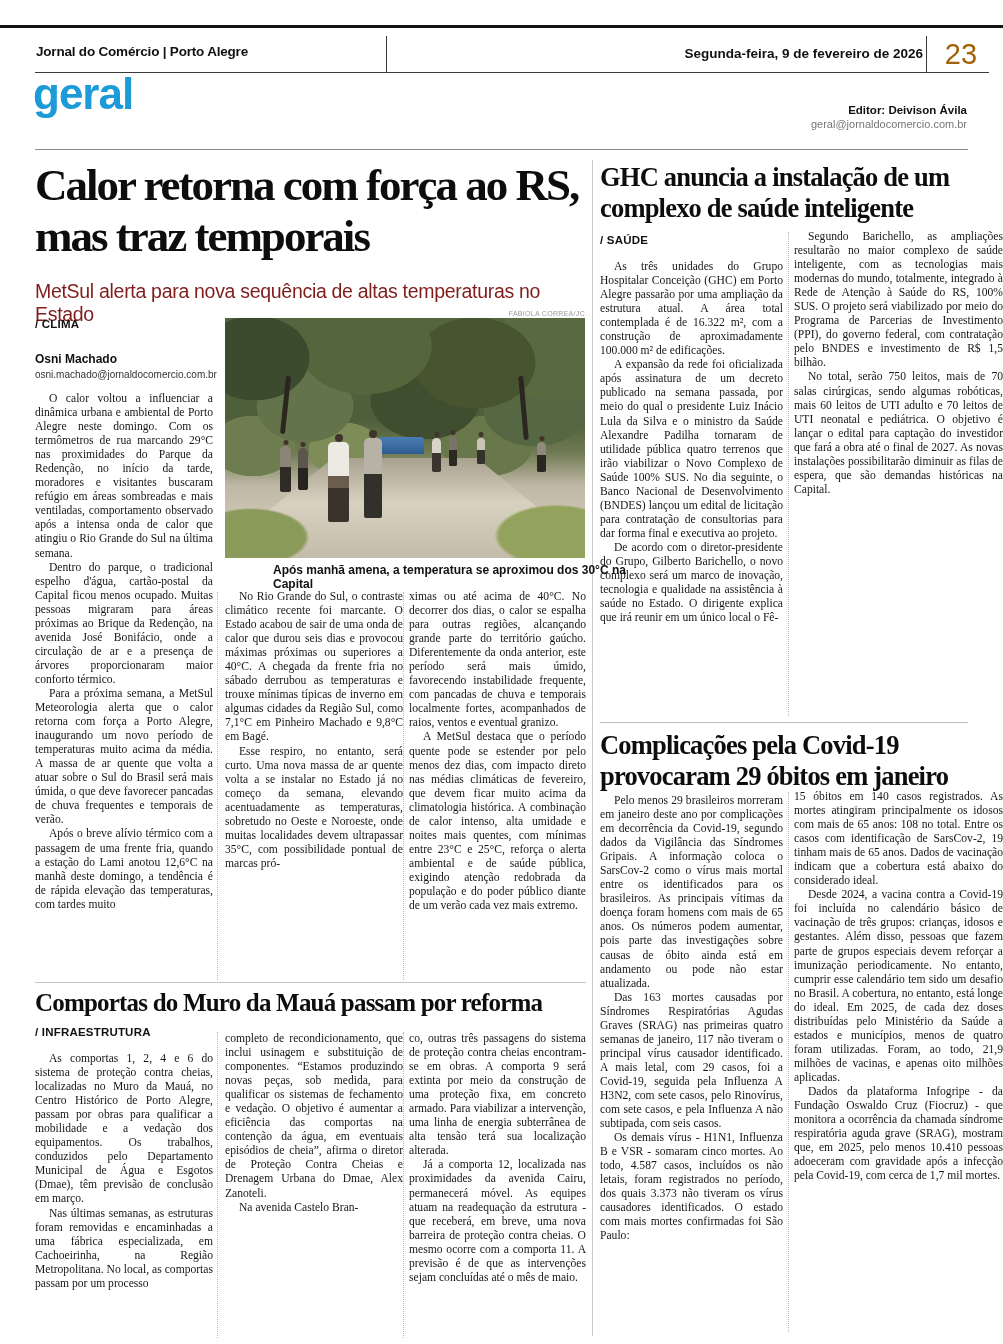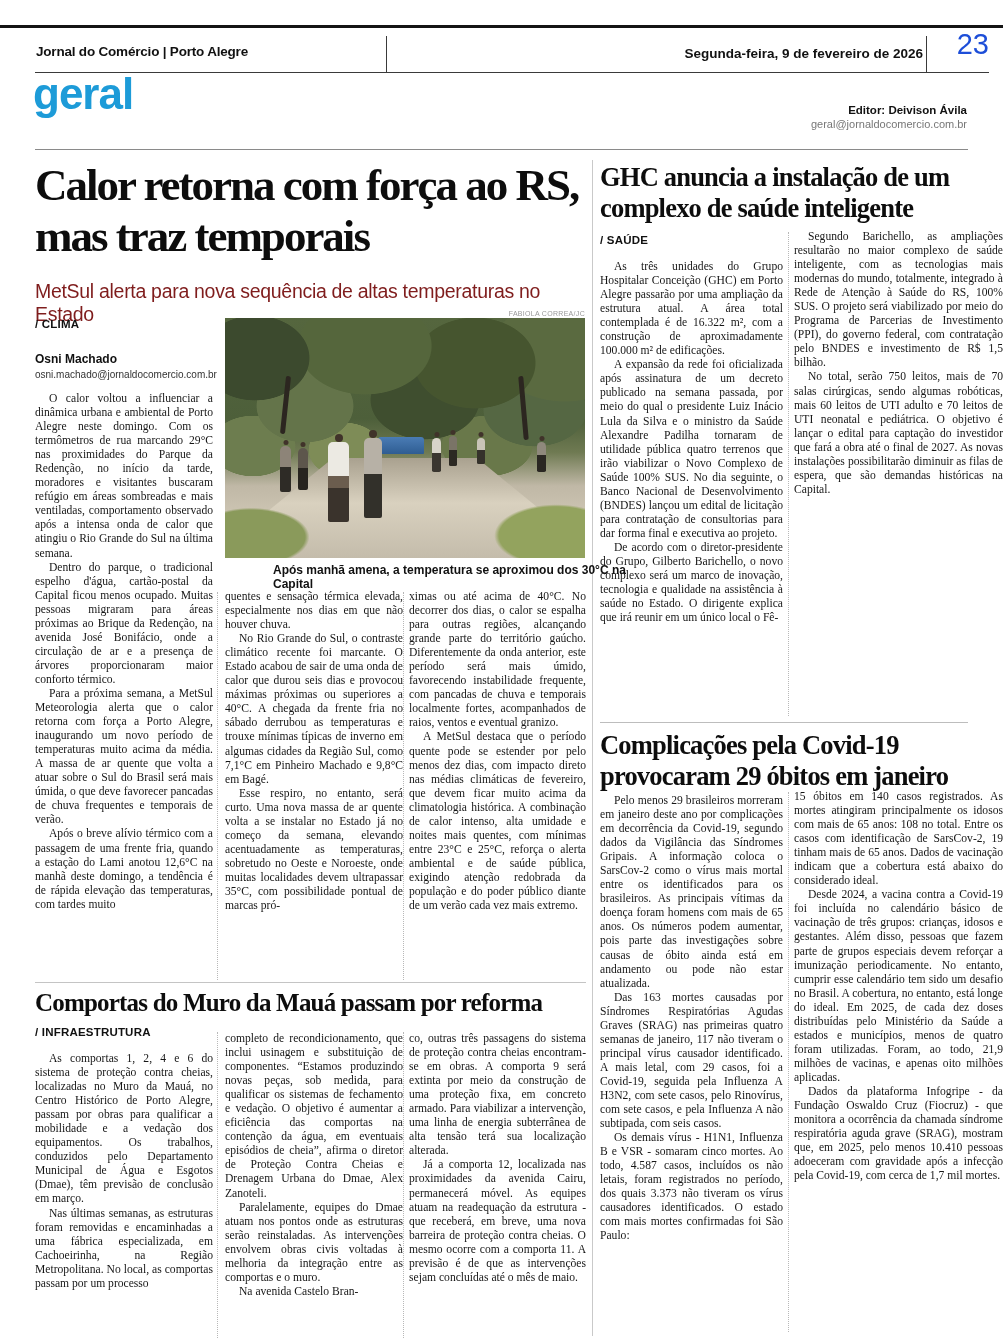--- a/index.html
+++ b/index.html
@@ -5,22 +5,22 @@
   html,body{margin:0;padding:0;background:#ffffff;}
   .page{position:relative;width:1003px;height:1344px;background:#fff;overflow:hidden;
         font-family:"Liberation Serif",serif;color:#1a1a1a;}
 
   
   .top-rule{position:absolute;top:25px;left:0;right:0;height:3px;background:#141414;}
   .masthead{position:absolute;top:44px;left:36px;font-family:"Liberation Sans",sans-serif;
             font-size:13.5px;font-weight:bold;letter-spacing:-0.2px;color:#111;}
   .hdr-date{position:absolute;top:46px;right:80px;font-family:"Liberation Sans",sans-serif;
             font-size:13.5px;font-weight:bold;color:#111;}
-  .hdr-page{position:absolute;top:28px;right:14px;width:56px;text-align:right;
-            font-family:"Liberation Sans",sans-serif;font-size:29px;font-weight:500;color:#1d4ed8;}
+  .hdr-page{position:absolute;top:38px;right:14px;width:56px;text-align:center;
+            font-family:"Liberation Sans",sans-serif;font-size:29px;font-weight:500;color:#a16207;}
   .hdr-bottom{position:absolute;top:72px;left:35px;right:14px;height:1px;background:#3a3a3a;}
   .hdr-v1{position:absolute;top:36px;left:386px;width:1px;height:36px;background:#3a3a3a;}
   .hdr-v2{position:absolute;top:36px;right:76px;width:1px;height:36px;background:#3a3a3a;}
 
   .section-title{position:absolute;top:72px;left:33px;font-family:"Liberation Sans",sans-serif;
             font-size:44px;font-weight:800;letter-spacing:-1px;line-height:44px;}
   .editor-block{position:absolute;top:104px;right:36px;text-align:right;
             font-family:"Liberation Sans",sans-serif;}
   .editor-name{font-size:11.5px;font-weight:bold;color:#111;}
   .editor-mail{font-size:11px;color:#777;margin-top:2px;}
@@ -161,21 +161,20 @@
     </div>
     <div class="caption">Após manhã amena, a temperatura se aproximou dos 30°C na Capital</div>
 
     <div class="bodycol" style="left:35px;top:392px;width:178px;height:590px;">
         <p>O calor voltou a influenciar a dinâmica urbana e ambiental de Porto Alegre neste domingo. Com os termômetros de rua marcando 29°C nas proximidades do Parque da Redenção, no início da tarde, moradores e visitantes buscaram refúgio em áreas sombreadas e mais ventiladas, comportamento observado após a intensa onda de calor que atingiu o Rio Grande do Sul na última semana.</p>
         <p>Dentro do parque, o tradicional espelho d'água, cartão-postal da Capital ficou menos ocupado. Muitas pessoas migraram para áreas próximas ao Brique da Redenção, na avenida José Bonifácio, onde a circulação de ar e a presença de árvores proporcionaram maior conforto térmico.</p>
         <p>Para a próxima semana, a MetSul Meteorologia alerta que o calor retorna com força a Porto Alegre, inaugurando um novo período de temperaturas muito acima da média. A massa de ar quente que volta a atuar sobre o Sul do Brasil será mais úmida, o que deve favorecer pancadas de chuva frequentes e temporais de verão.</p>
         <p>Após o breve alívio térmico com a passagem de uma frente fria, quando a estação do Lami anotou 12,6°C na manhã deste domingo, a tendência é de rápida elevação das temperaturas, com tardes muito</p>
       </div>
     <div class="bodycol" style="left:225px;top:590px;width:178px;height:392px;">
-        <p class="cont">quentes e sensação térmica elevada, especialmente nos dias em que não houver chuva.</p>
         <p>No Rio Grande do Sul, o contraste climático recente foi marcante. O Estado acabou de sair de uma onda de calor que durou seis dias e provocou máximas próximas ou superiores a 40°C. A chegada da frente fria no sábado derrubou as temperaturas e trouxe mínimas típicas de inverno em algumas cidades da Região Sul, como 7,1°C em Pinheiro Machado e 9,8°C em Bagé.</p>
         <p>Esse respiro, no entanto, será curto. Uma nova massa de ar quente volta a se instalar no Estado já no começo da semana, elevando acentuadamente as temperaturas, sobretudo no Oeste e Noroeste, onde muitas localidades devem ultrapassar 35°C, com possibilidade pontual de marcas pró-</p>
       </div>
     <div class="bodycol" style="left:409px;top:590px;width:177px;height:392px;">
         <p class="cont">ximas ou até acima de 40°C. No decorrer dos dias, o calor se espalha para outras regiões, alcançando grande parte do território gaúcho. Diferentemente da onda anterior, este período será mais úmido, favorecendo instabilidade frequente, com pancadas de chuva e temporais localmente fortes, acompanhados de raios, ventos e eventual granizo.</p>
         <p>A MetSul destaca que o período quente pode se estender por pelo menos dez dias, com impacto direto nas médias climáticas de fevereiro, que devem ficar muito acima da climatologia histórica. A combinação de calor intenso, alta umidade e noites mais quentes, com mínimas entre 23°C e 25°C, reforça o alerta ambiental e de saúde pública, exigindo atenção redobrada da população e do poder público diante de um verão cada vez mais extremo.</p>
       </div>
   </article>
 
   <article>
@@ -208,21 +207,20 @@
 
   <article>
     <h2 class="hl-sub" style="top:988px;left:35px;width:556px;margin:0;font-size:25px;">Comportas do Muro da Mauá passam por reforma</h2>
     <div class="kicker" style="top:1026px;left:35px;">/ INFRAESTRUTURA</div>
     <div class="bodycol" style="left:35px;top:1052px;width:178px;height:290px;">
         <p>As comportas 1, 2, 4 e 6 do sistema de proteção contra cheias, localizadas no Muro da Mauá, no Centro Histórico de Porto Alegre, passam por obras para qualificar a mobilidade e a vedação dos equipamentos. Os trabalhos, conduzidos pelo Departamento Municipal de Água e Esgotos (Dmae), têm previsão de conclusão em março.</p>
         <p>Nas últimas semanas, as estruturas foram removidas e encaminhadas a uma fábrica especializada, em Cachoeirinha, na Região Metropolitana. No local, as comportas passam por um processo</p>
       </div>
     <div class="bodycol" style="left:225px;top:1032px;width:178px;height:310px;">
         <p class="cont">completo de recondicionamento, que inclui usinagem e substituição de componentes. “Estamos produzindo novas peças, sob medida, para qualificar os sistemas de fechamento e vedação. O objetivo é aumentar a eficiência das comportas na contenção da água, em eventuais episódios de cheia”, afirma o diretor de Proteção Contra Cheias e Drenagem Urbana do Dmae, Alex Zanoteli.</p>
-        <p>Paralelamente, equipes do Dmae atuam nos pontos onde as estruturas serão reinstaladas. As intervenções envolvem obras civis voltadas à melhoria da integração entre as comportas e o muro.</p>
         <p>Na avenida Castelo Bran-</p>
       </div>
     <div class="bodycol" style="left:409px;top:1032px;width:177px;height:310px;">
         <p class="cont">co, outras três passagens do sistema de proteção contra cheias encontram-se em obras. A comporta 9 será extinta por meio da construção de uma proteção fixa, em concreto armado. Para viabilizar a intervenção, uma linha de energia subterrânea de alta tensão terá sua localização alterada.</p>
         <p>Já a comporta 12, localizada nas proximidades da avenida Cairu, permanecerá móvel. As equipes atuam na readequação da estrutura - que receberá, em breve, uma nova barreira de proteção contra cheias. O mesmo ocorre com a comporta 11. A previsão é de que as intervenções sejam concluídas até o mês de maio.</p>
       </div>
   </article>
 
 </div>
 

